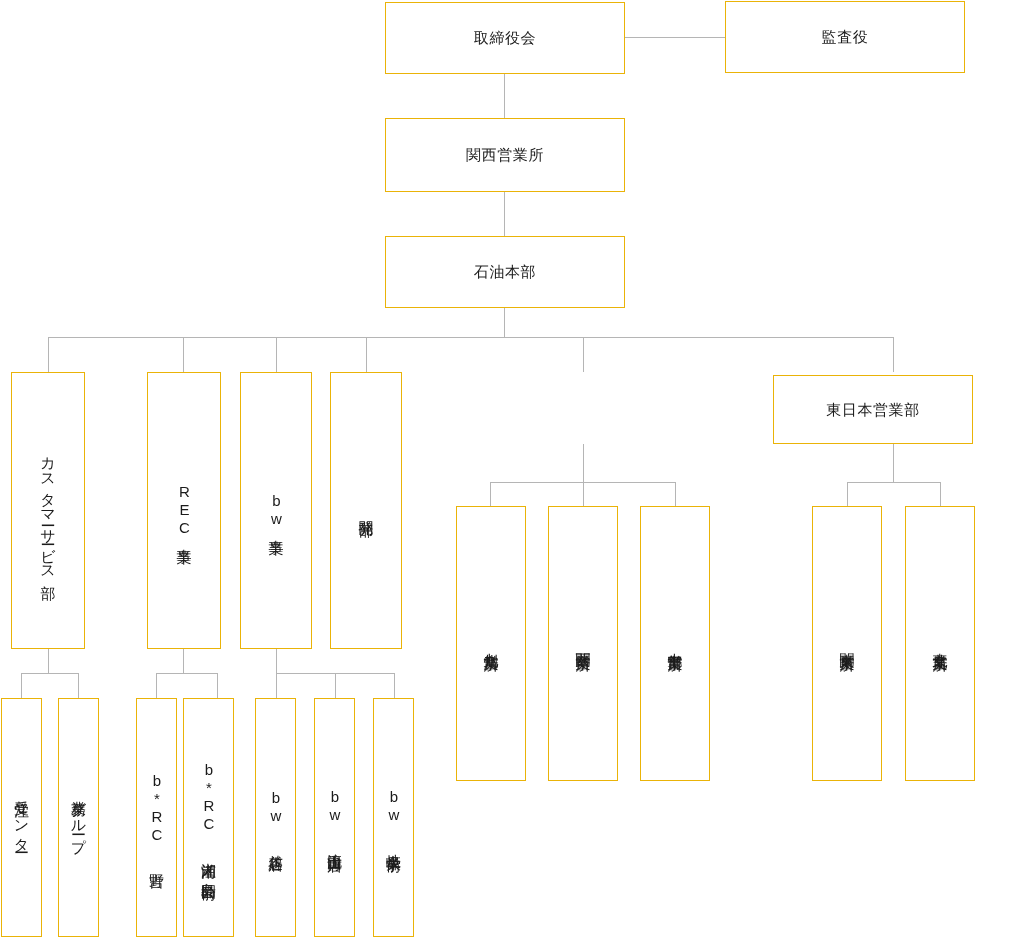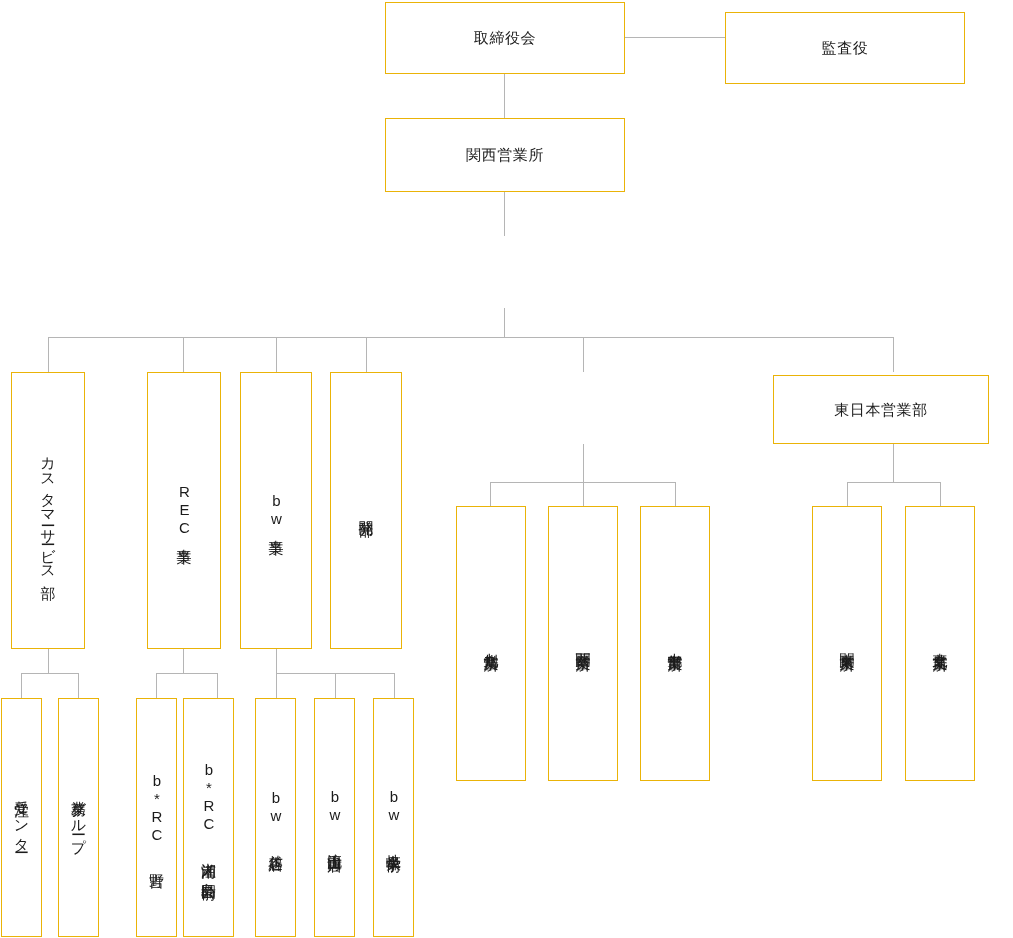--- a/index.html
+++ b/index.html
@@ -56,34 +56,37 @@
 </style>
 </head>
 <body>
 
 <div id="chart">
 
   <div class="node" style="left:385px; top:2px; width:240px; height:72px;">
     <span class="label">取締役会</span>
   </div>
 
-  <div class="node" style="left:725px; top:12px; width:240px; height:72px;">
+  <div class="node" style="left:725px; top:1px; width:240px; height:72px;">
     <span class="label">監査役</span>
   </div>
 
   <div class="conn h" style="left:625px; top:37px; width:100px;"></div>
 
   <div class="conn v" style="left:504px; top:74px; height:44px;"></div>
 
   <div class="node" style="left:385px; top:118px; width:240px; height:74px;">
     <span class="label">関西営業所</span>
   </div>
 
   <div class="conn v" style="left:504px; top:192px; height:44px;"></div>
 
+  <div class="node" style="left:385px; top:236px; width:240px; height:72px;">
+    <span class="label">石油本部</span>
+  </div>
 
   <div class="conn v" style="left:504px; top:308px; height:29px;"></div>
 
   <div class="conn h" style="left:48px; top:337px; width:845px;"></div>
 
   <div class="conn v" style="left:48px; top:337px; height:35px;"></div>
   <div class="conn v" style="left:183px; top:337px; height:35px;"></div>
   <div class="conn v" style="left:276px; top:337px; height:35px;"></div>
   <div class="conn v" style="left:366px; top:337px; height:35px;"></div>
   <div class="conn v" style="left:583px; top:337px; height:35px;"></div>
@@ -99,21 +102,21 @@
 
   <div class="node vertical" style="left:240px; top:372px; width:72px; height:277px;">
     <span class="label">bw事業</span>
   </div>
 
   <div class="node vertical" style="left:330px; top:372px; width:72px; height:277px;">
     <span class="label">開発部</span>
   </div>
 
 
-  <div class="node" style="left:773px; top:375px; width:216px; height:69px;">
+  <div class="node" style="left:773px; top:375px; width:200px; height:69px;">
     <span class="label">東日本営業部</span>
   </div>
 
   <div class="conn v" style="left:583px; top:444px; height:38px;"></div>
   <div class="conn h" style="left:490px; top:482px; width:186px;"></div>
   <div class="conn v" style="left:490px; top:482px; height:24px;"></div>
   <div class="conn v" style="left:583px; top:482px; height:24px;"></div>
   <div class="conn v" style="left:675px; top:482px; height:24px;"></div>
 
   <div class="conn v" style="left:893px; top:444px; height:38px;"></div>

